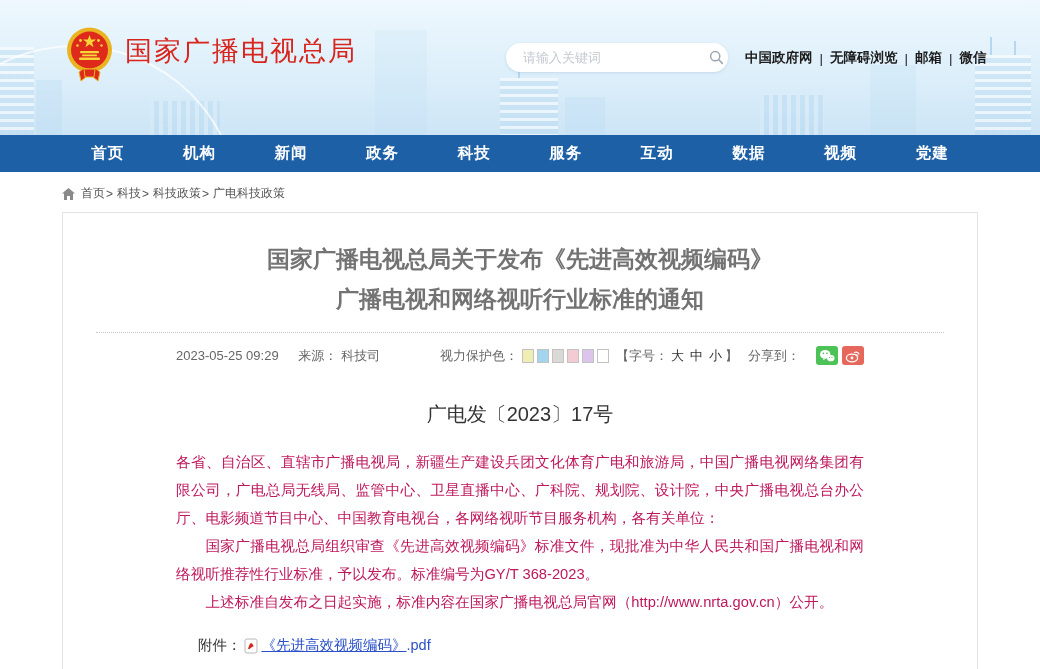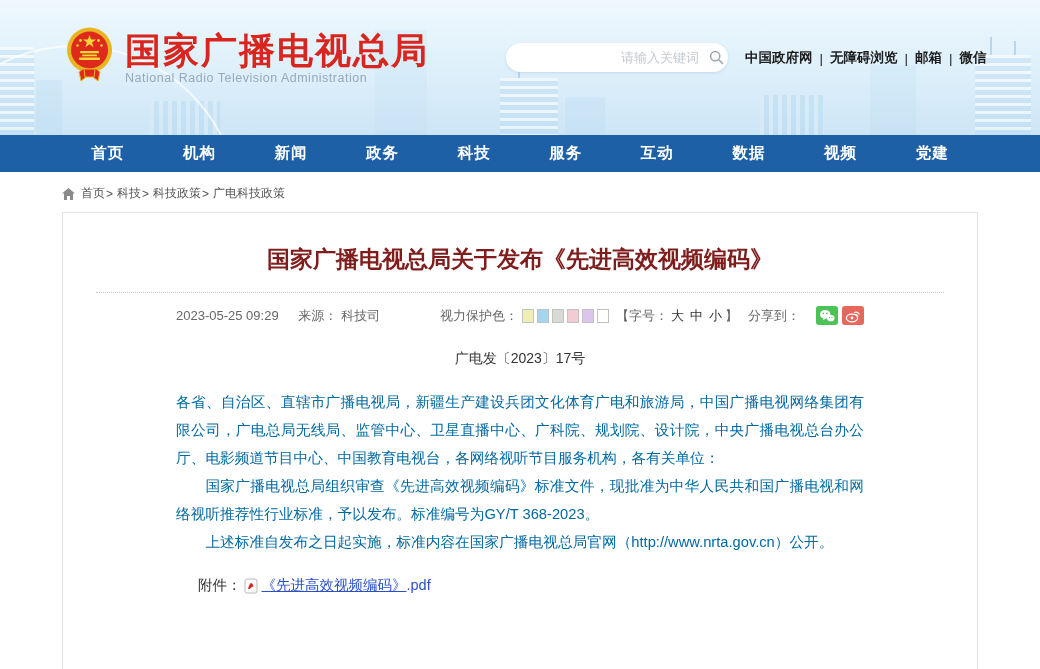--- a/index.html
+++ b/index.html
@@ -29,29 +29,29 @@
       rgba(160,203,235,.5);
   }
   .antenna{position:absolute;width:2px;background:rgba(170,208,238,.8);}
   .hdr-arc{
     position:absolute;left:-90px;bottom:-240px;width:330px;height:330px;border-radius:50%;
     border:2px solid rgba(255,255,255,.7);background:transparent;
   }
   .brand{position:absolute;left:66px;top:27px;display:flex;align-items:flex-start;}
   .brand-emblem{width:47px;height:58px;flex:0 0 auto;}
   .brand-text{margin-left:12px;padding-top:7px;}
-  .brand-title{font-size:36px;font-weight:bold;color:var(--brand-red);letter-spacing:2px;line-height:34px;}
+  .brand-title{font-size:27px;font-weight:normal;color:var(--brand-red);letter-spacing:2px;line-height:34px;}
   .brand-sub{font-size:12.5px;color:#97a9b8;margin-top:3px;letter-spacing:.5px;}
   .search-pill{
     position:absolute;left:506px;top:43px;width:222px;height:29px;background:#fff;
     border-radius:15px;display:flex;align-items:center;box-shadow:0 1px 3px rgba(120,160,190,.25);
   }
   .search-pill input{
     border:none;outline:none;background:transparent;flex:1;height:100%;
-    padding:0 6px 0 17px;font-size:13px;color:#4c1d95;font-family:inherit;text-align:right;
+    padding:0 6px 0 17px;font-size:13px;color:#4c1d95;font-family:inherit;
   }
   .search-pill input::placeholder{color:#c3cad1;}
   .search-icon-btn{width:30px;height:100%;display:flex;align-items:center;justify-content:center;cursor:pointer;border:none;background:none;}
   .top-links{position:absolute;left:745px;top:49px;font-size:13.5px;font-weight:600;color:#1c1c1c;display:flex;align-items:center;}
   .top-links a{color:#1c1c1c;text-decoration:none;}
   .top-links .sep{margin:0 7px;color:#1c1c1c;font-weight:400;}
   
   .main-nav{
     height:37px;background:var(--nav-bg);display:flex;align-items:center;
     padding:0 62px;justify-content:space-around;
@@ -60,37 +60,37 @@
   
   .breadcrumb{padding:12px 0 0 62px;font-size:12px;color:#555;display:flex;align-items:center;height:31px;}
   .breadcrumb .home-ic{margin-right:6px;display:inline-flex;}
   .breadcrumb a{color:#555;text-decoration:none;}
   .breadcrumb .bsep{margin:0 4px 0 1px;color:#555;}
   
   .card{
     margin:9px 62px 0;width:916px;height:480px;background:#fff;
     border:1px solid #e4e4e4;padding:0 33px;
   }
-  .art-title{margin-top:26px;text-align:center;font-size:23px;font-weight:bold;color:#7f1d1d;line-height:40px;}
+  .art-title{margin-top:26px;text-align:center;font-size:23px;font-weight:bold;color:#737373;line-height:40px;}
   .dotted{margin-top:13px;border-bottom:1px dotted #c9c9c9;height:1px;}
   .inner{padding:0 80px;}
   .meta{margin-top:13px;display:flex;justify-content:space-between;align-items:center;font-size:13px;color:#666;}
   .meta-left span{margin-right:4px;}
   .meta-left .src{margin-left:12px;margin-top:24px;}
   .meta-right{display:flex;align-items:center;}
   .swatches{display:inline-flex;margin:0 6px 0 2px;}
   .swatch{width:12px;height:14px;border:1px solid #c2c2c2;margin:0 1.5px;cursor:pointer;}
   .fz{color:#666;}
   .fz b{color:#333;font-weight:400;margin:0 3px;cursor:pointer;}
   .share-label{margin:0 12px 0 10px;}
   .share-ic{width:22px;height:19px;border-radius:3px;margin-left:4px;display:inline-flex;align-items:center;justify-content:center;cursor:pointer;}
   .share-wechat{background:#4dc257;}
   .share-weibo{background:#e6685c;}
-  .doc-number{text-align:center;margin-top:25px;font-size:14px;color:#333;}
-  .article-body{margin-top:20px;font-size:14.7px;line-height:28px;color:#0369a1;text-align:justify;}
+  .doc-number{text-align:center;margin-top:36px;font-size:20px;color:#333;}
+  .article-body{margin-top:20px;font-size:14.7px;line-height:28px;color:#be185d;text-align:justify;}
   .article-body p{text-indent:2em;}
   .article-body p:first-child{text-indent:0;}
   .attachment{margin-top:20px;padding-left:22px;font-size:14.5px;color:#333;display:flex;align-items:center;}
   .attachment .pdf-ic{margin:0 4px 0 2px;display:inline-flex;}
   .attachment a{color:var(--link-blue);text-decoration:none;text-align:center;}
   .attachment a .u{text-decoration:underline;}
 </style>
 </head>
 <body>
 
@@ -121,21 +121,20 @@
       <circle cx="35.5" cy="18.5" r="1.2" fill="#f7d738"></circle>
       <rect x="14" y="24" width="19" height="2.2" rx="1" fill="#f7d738"></rect>
       <rect x="16" y="27.5" width="15" height="1.8" rx="0.9" fill="#f7d738"></rect>
       <rect x="13" y="30.5" width="21" height="2.4" rx="1" fill="#f7d738"></rect>
       <path d="M13 45 L18 41 L20 50 L15 54 Z" fill="#dd2a1b" stroke="#e9b41f" stroke-width="1"></path>
       <path d="M34 45 L29 41 L27 50 L32 54 Z" fill="#dd2a1b" stroke="#e9b41f" stroke-width="1"></path>
       <path d="M18 42 L29 42 L28 50 L19 50 Z" fill="#dd2a1b" stroke="#e9b41f" stroke-width="1"></path>
     </svg>
     <div class="brand-text">
       <div class="brand-title">国家广播电视总局</div>
-      <div class="brand-sub">National Radio Television Administration</div>
     </div>
   </div>
 
   <div class="search-pill">
     <input type="text" placeholder="请输入关键词" style="">
     <button class="search-icon-btn">
       <svg width="15" height="15" viewBox="0 0 15 15">
         <circle cx="6.2" cy="6.2" r="4.6" fill="none" stroke="#9aa5ad" stroke-width="1.5"></circle>
         <line x1="9.8" y1="9.8" x2="13.4" y2="13.4" stroke="#9aa5ad" stroke-width="1.5" stroke-linecap="round"></line>
       </svg>
@@ -177,20 +176,21 @@
   <a href="#">科技</a>
   <span class="bsep">&gt;</span>
   <a href="#">科技政策</a>
   <span class="bsep">&gt;</span>
   <a href="#">广电科技政策</a>
 </div>
 
 <main class="card">
   <h1 class="art-title">
     <div>国家广播电视总局关于发布《先进高效视频编码》</div>
+    <div>广播电视和网络视听行业标准的通知</div>
   </h1>
   <div class="dotted"></div>
 
   <div class="inner">
     <div class="meta">
       <div class="meta-left">
         <span>2023-05-25 09:29</span>
         <span class="src">来源：</span><span>科技司</span>
       </div>
       <div class="meta-right">

